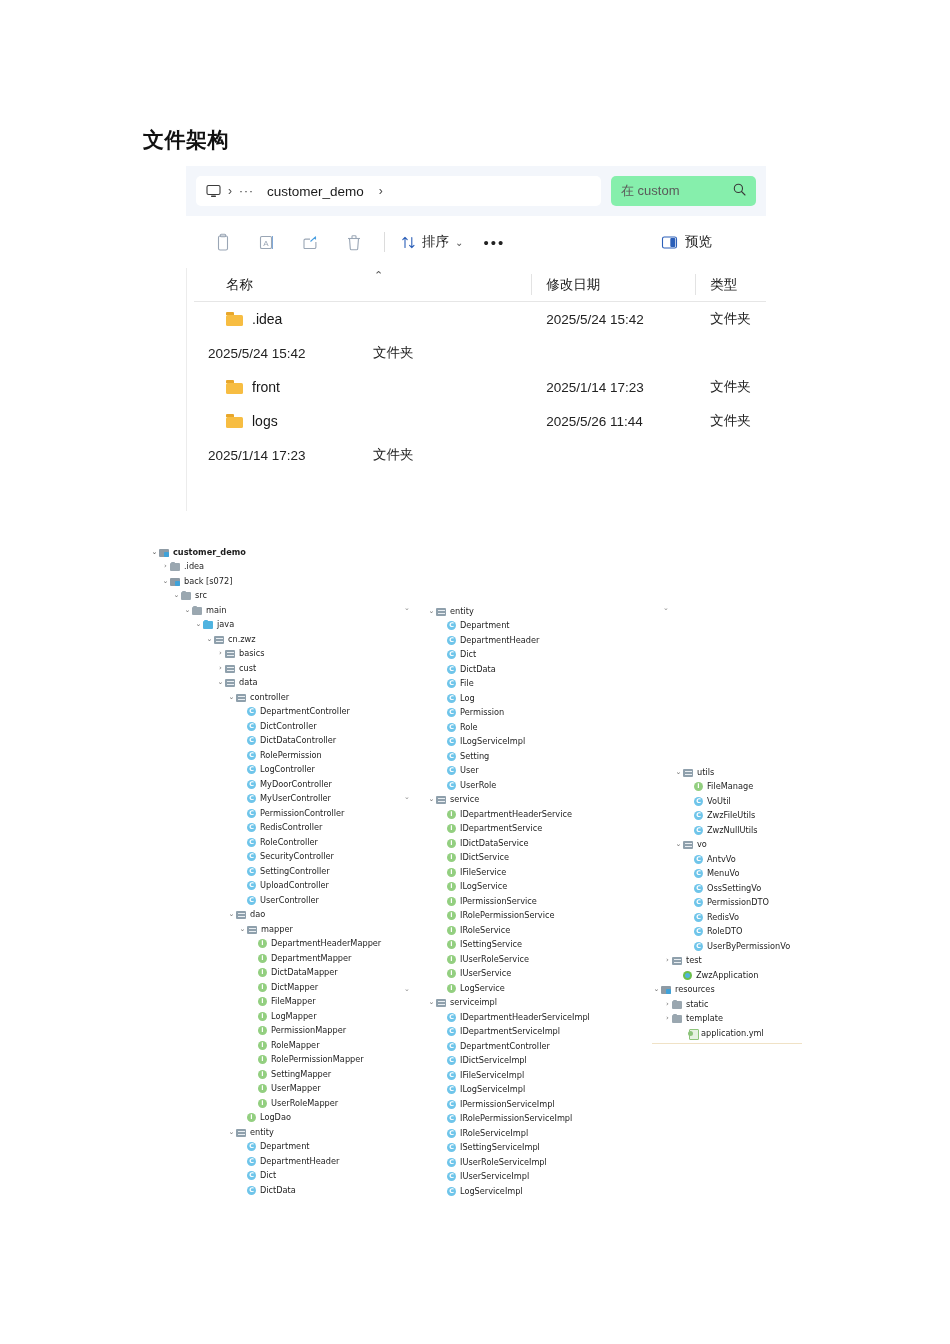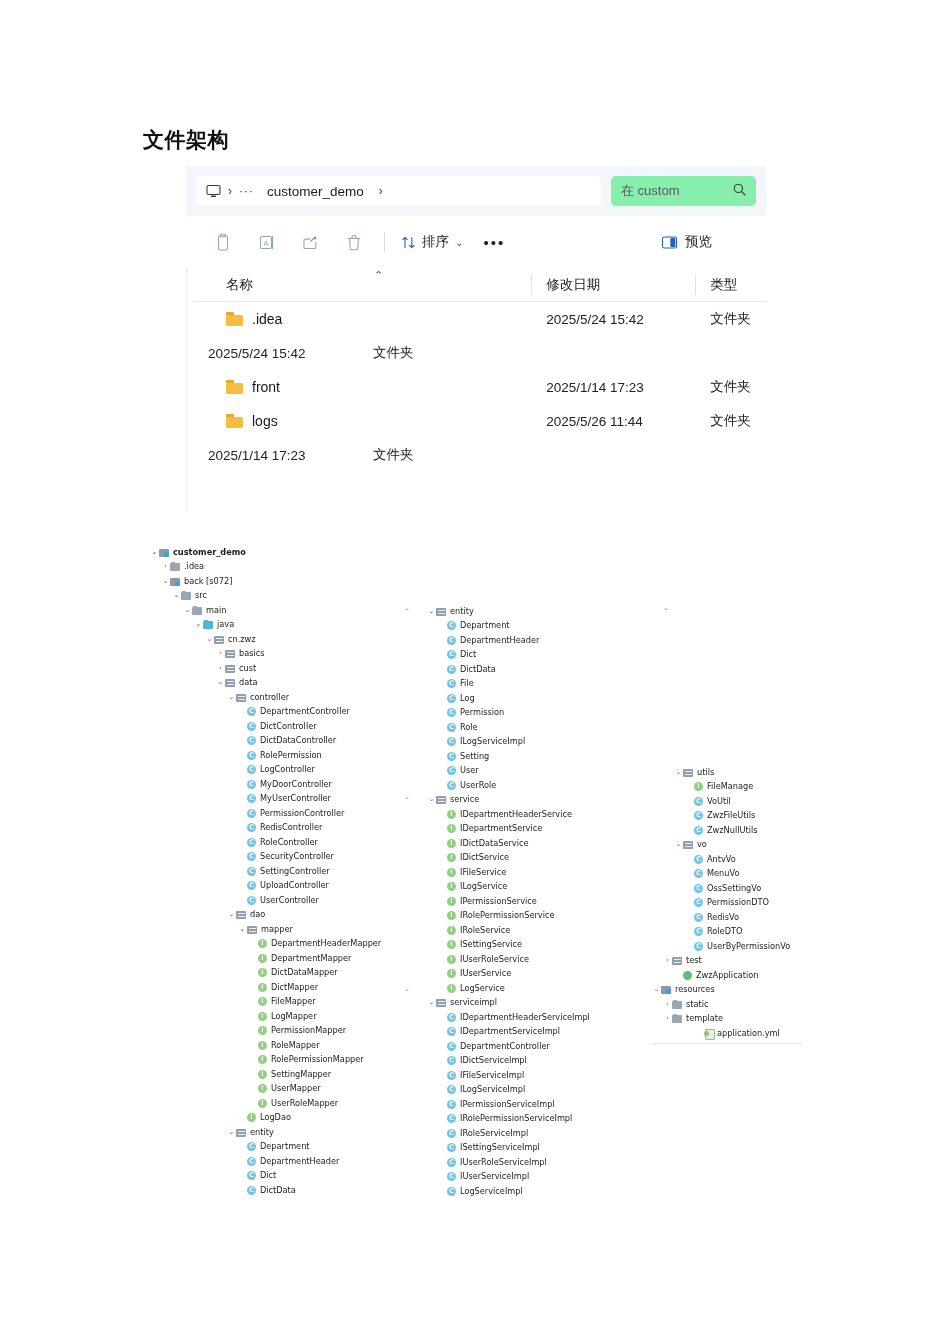--- a/index.html
+++ b/index.html
@@ -854,21 +854,21 @@
       <div class="tnode" style="left: 663px; top: 457px;">
         <span class="twist">›</span>
         <span class="tico ico-folder"></span>
         <span class="tlabel">static</span>
       </div>
       <div class="tnode" style="left: 663px; top: 471.5px;">
         <span class="twist">›</span>
         <span class="tico ico-folder"></span>
         <span class="tlabel">template</span>
       </div>
-      <div class="tnode" style="left: 695px; top: 486px;">
+      <div class="tnode" style="left: 679px; top: 486px;">
         <span class="twist"></span>
         <span class="tico ico-yml"></span>
         <span class="tlabel">application.yml</span>
       </div>
     </div>
   <span class="stray" style="left:404px; top:64px;">⌄</span>
   <span class="stray" style="left:404px; top:253px;">⌄</span>
   <span class="stray" style="left:404px; top:445px;">⌄</span>
   <span class="stray" style="left:663px; top:64px;">⌄</span>
   <div class="hl-line" style="left:652px; top:503px; width:150px;"></div>

